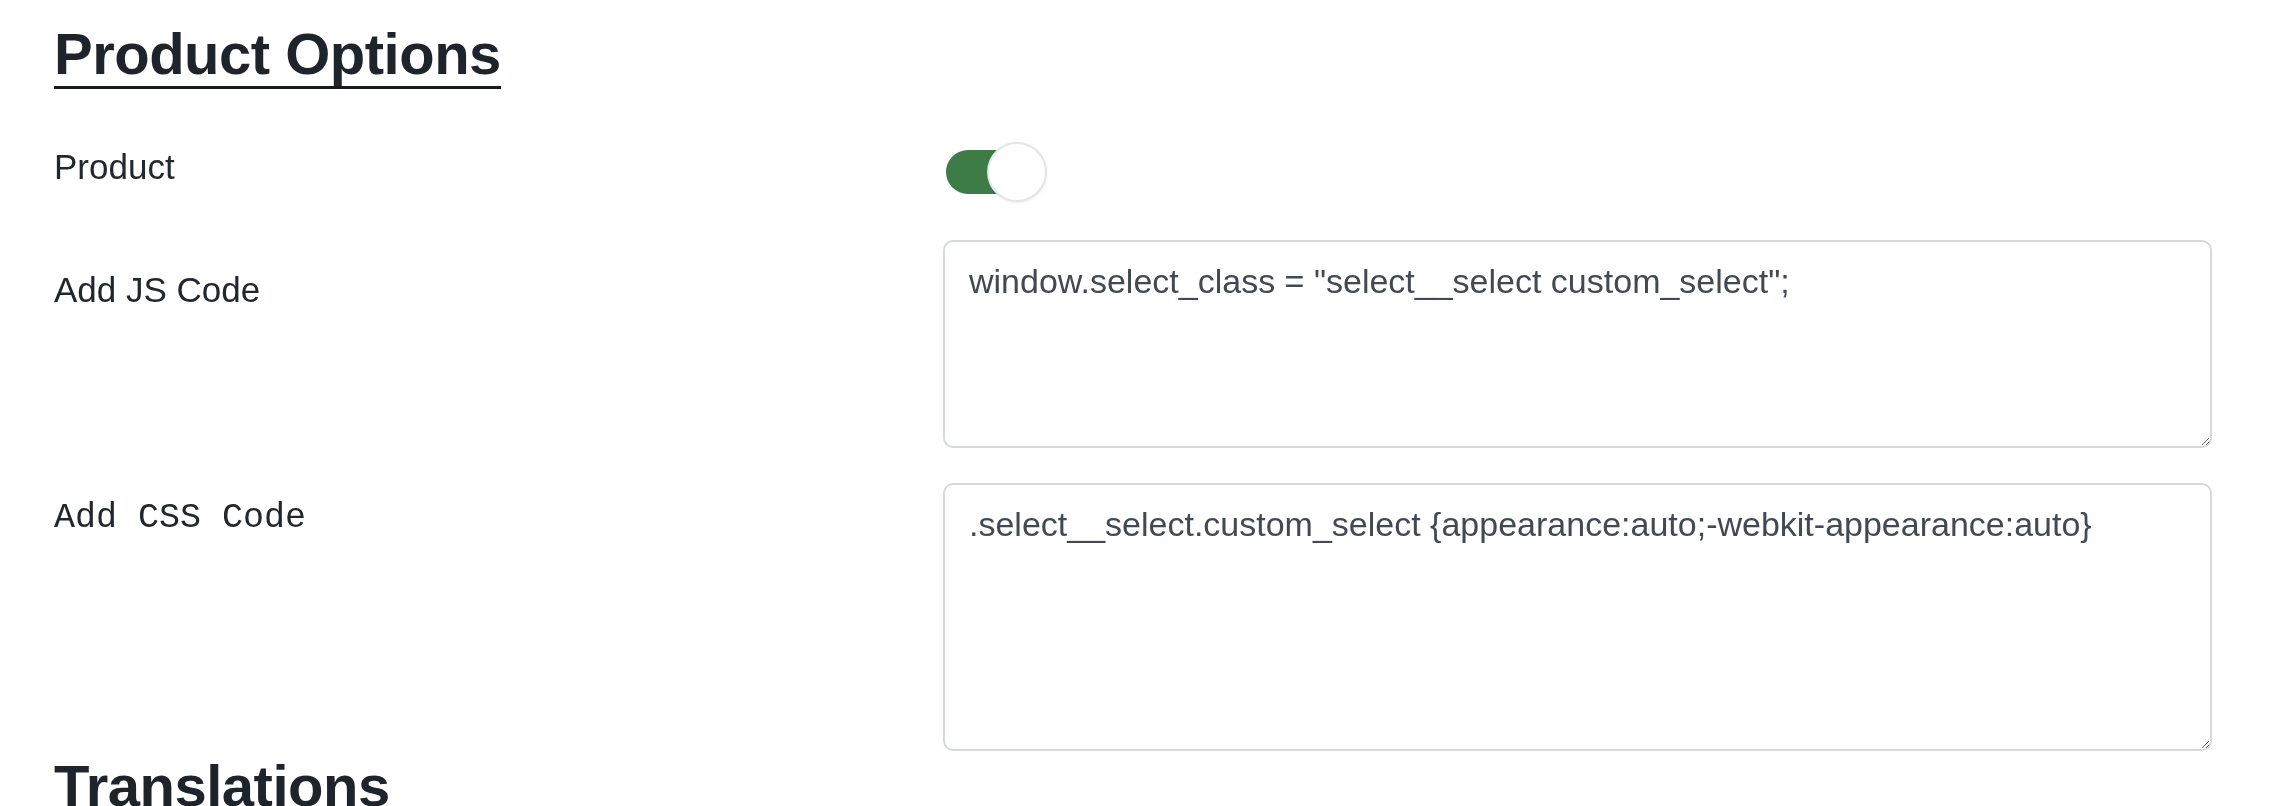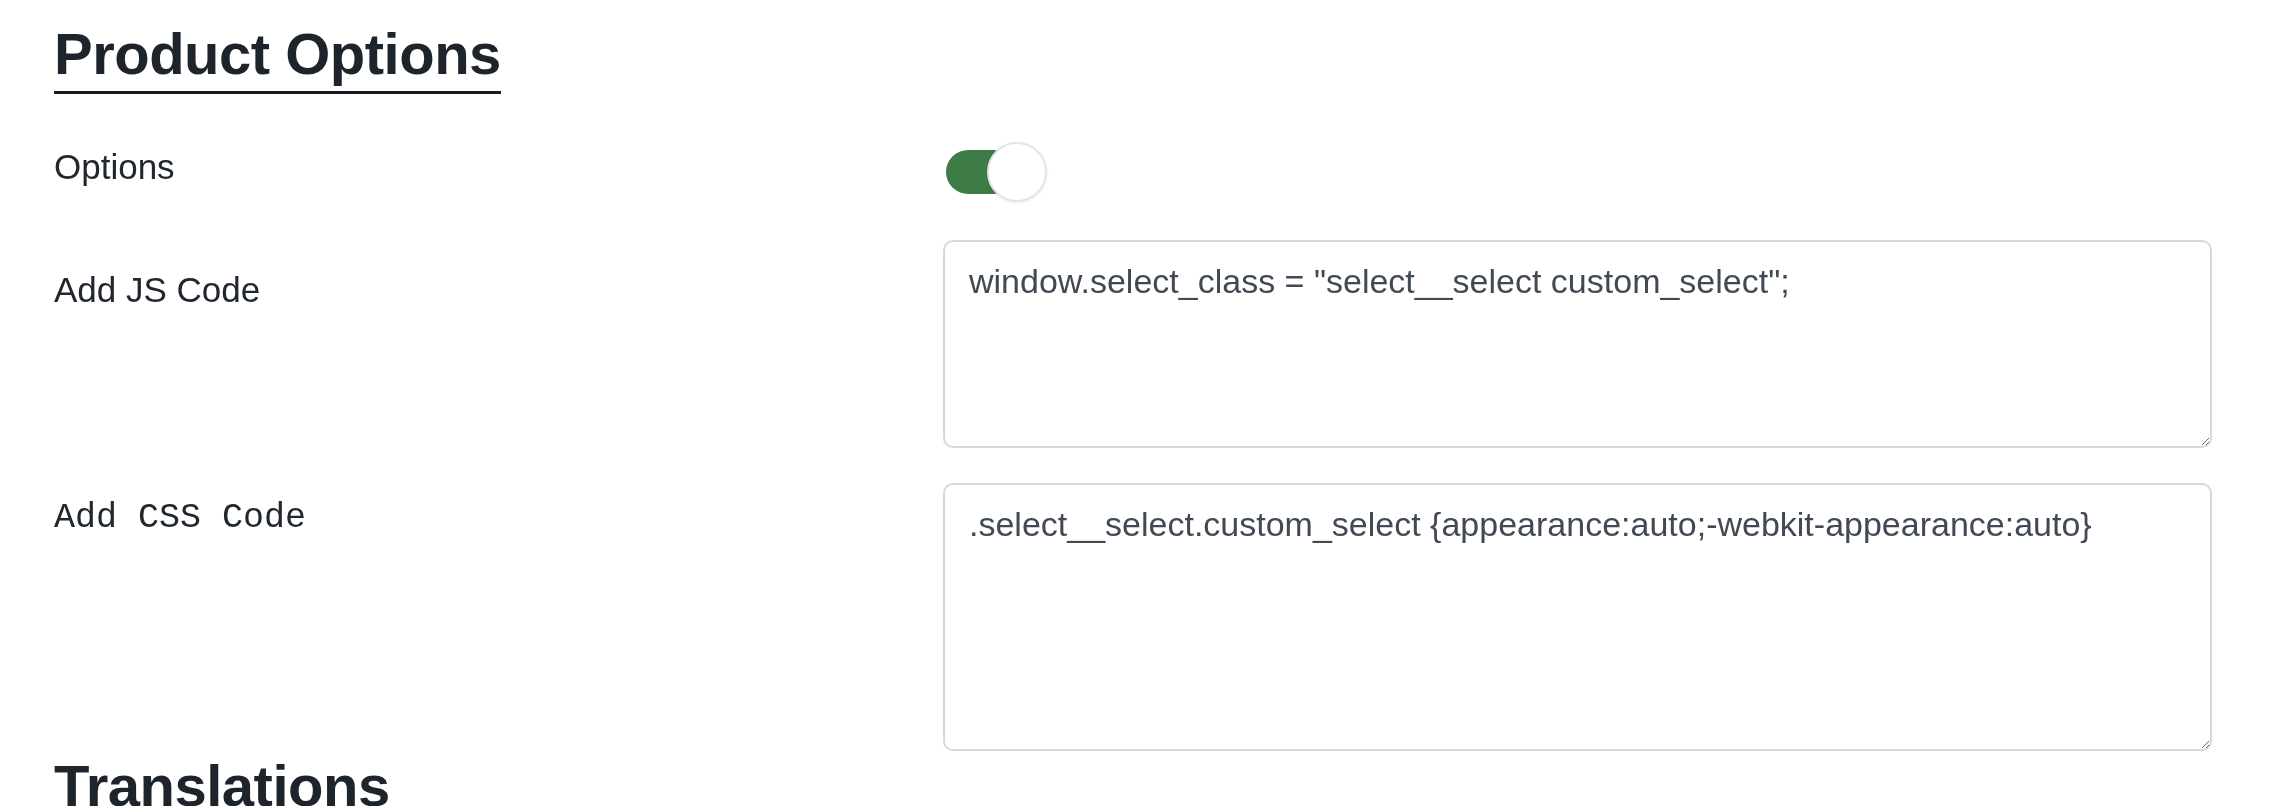--- a/index.html
+++ b/index.html
@@ -21,21 +21,20 @@
     font-size: 58px;
     font-weight: 700;
     color: #1e242b;
     letter-spacing: -0.5px;
     line-height: 1.1;
     white-space: nowrap;
   }
   #title-product { top: 22px; }
   #title-product .title-text {
     display: inline-block;
-    padding-bottom: 5px;
     border-bottom: 3px solid #16191d;
   }
   #title-translations { top: 754px; }
 
   .field-label {
     position: absolute;
     left: 54px;
     font-size: 35px;
     color: #21272e;
     white-space: nowrap;
@@ -97,21 +96,21 @@
   #ta-js  { top: 240px; height: 208px; }
   #ta-css { top: 483px; height: 268px; }
 </style>
 </head>
 <body>
 
 <div class="page">
 
   <h2 class="section-title" id="title-product"><span class="title-text">Product Options</span></h2>
 
-  <label class="field-label" id="label-enable">Options</label>
+  <label class="field-label" id="label-enable">Product</label>
 
   <div class="toggle" id="enable-toggle" role="switch" aria-checked="true">
     <div class="toggle-track"></div>
     <div class="toggle-knob"></div>
   </div>
 
   <label class="field-label" id="label-js">Add JS Code</label>
 
   <textarea class="code-area" id="ta-js" spellcheck="false" style="">window.select_class = "select__select custom_select";</textarea>
 

